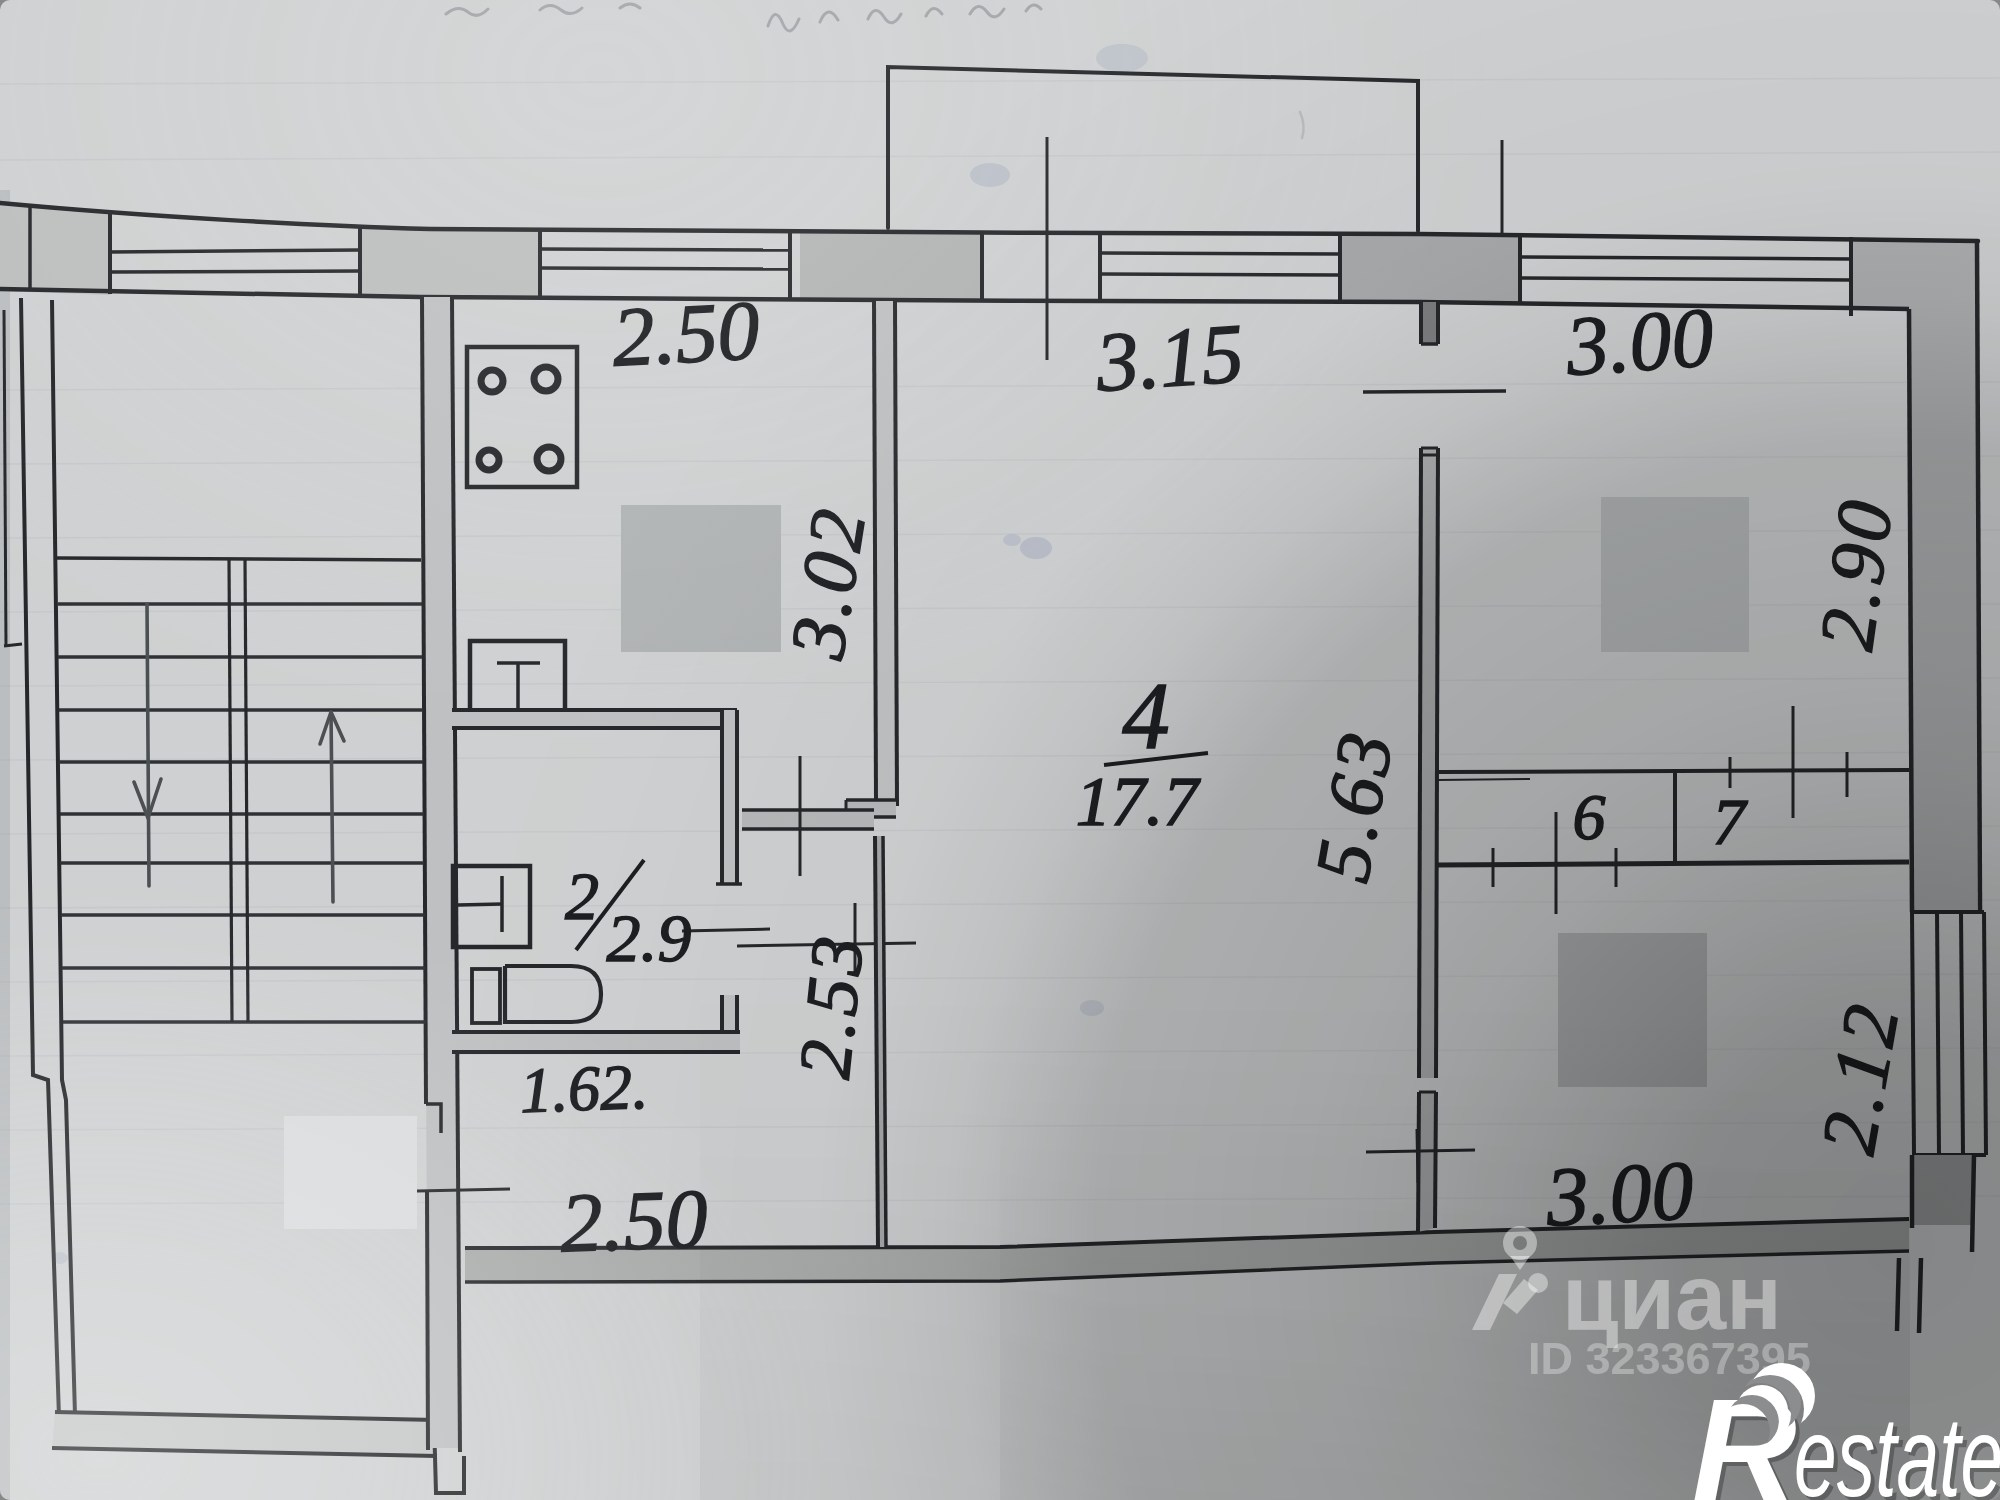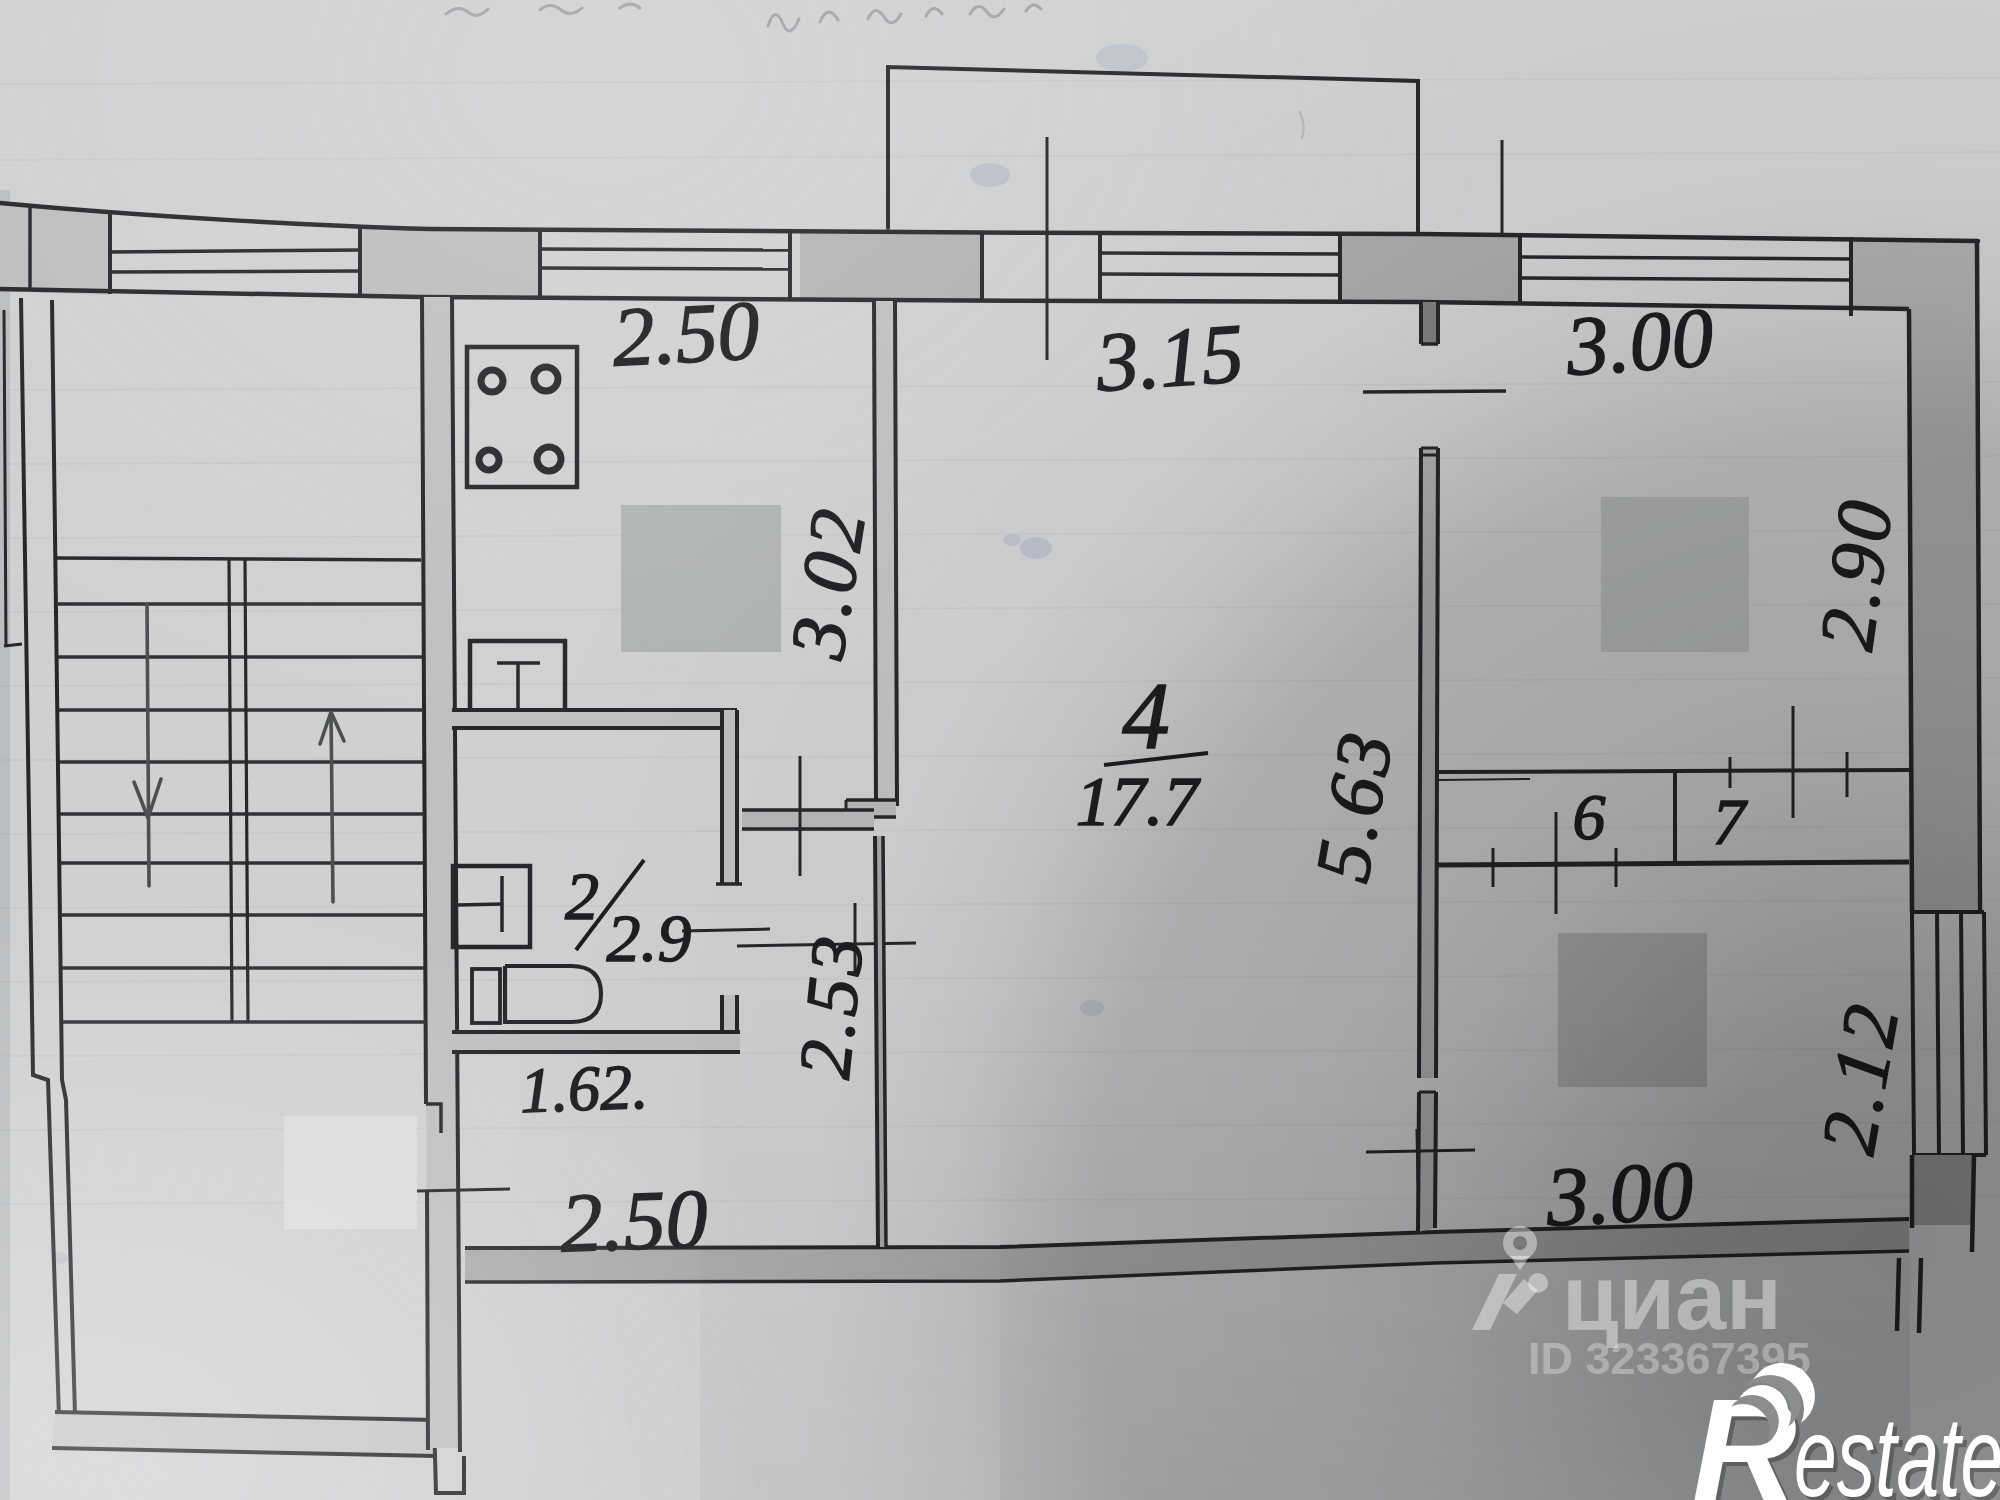--- a/index.html
+++ b/index.html
@@ -1,16 +1,16 @@
 <!DOCTYPE html>
 <html><head>
 <meta charset="utf-8">
 <style>
   html,body{margin:0;padding:0;background:#888;}
-  #page{width:2000px;height:1500px;position:relative;overflow:hidden;}
+  #page{width:2000px;height:1500px;position:relative;overflow:hidden;border-radius:10px;}
   svg{display:block;}
 </style>
 </head>
 <body>
 <div id="page">
 <svg width="2000" height="1500" viewBox="0 0 2000 1500" xmlns="http://www.w3.org/2000/svg">
 <defs>
   <radialGradient id="shade" gradientUnits="userSpaceOnUse" cx="1900" cy="1245" r="1460">
     <stop offset="0" stop-color="#000" stop-opacity="0.37"></stop>
     <stop offset="0.145" stop-color="#000" stop-opacity="0.35"></stop>

